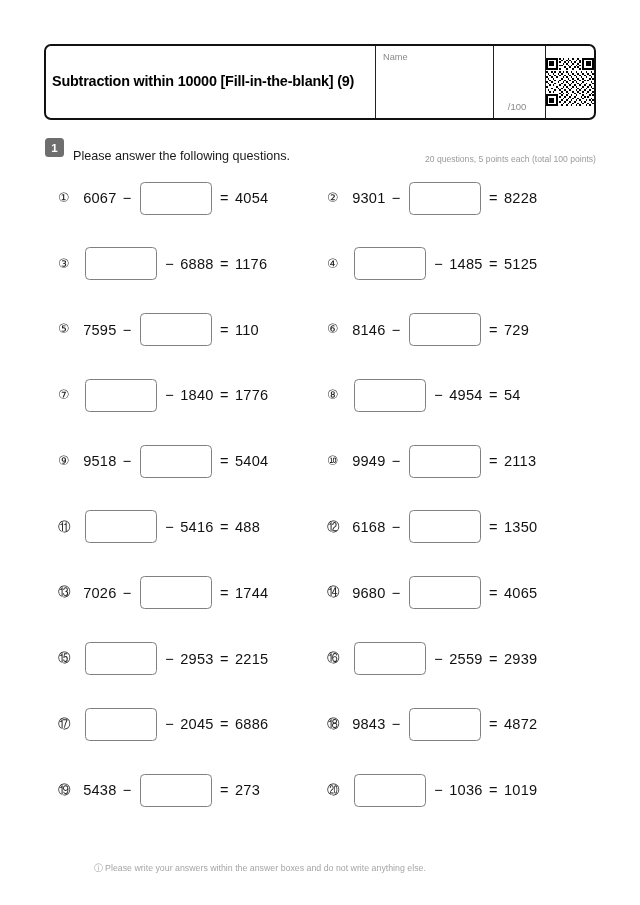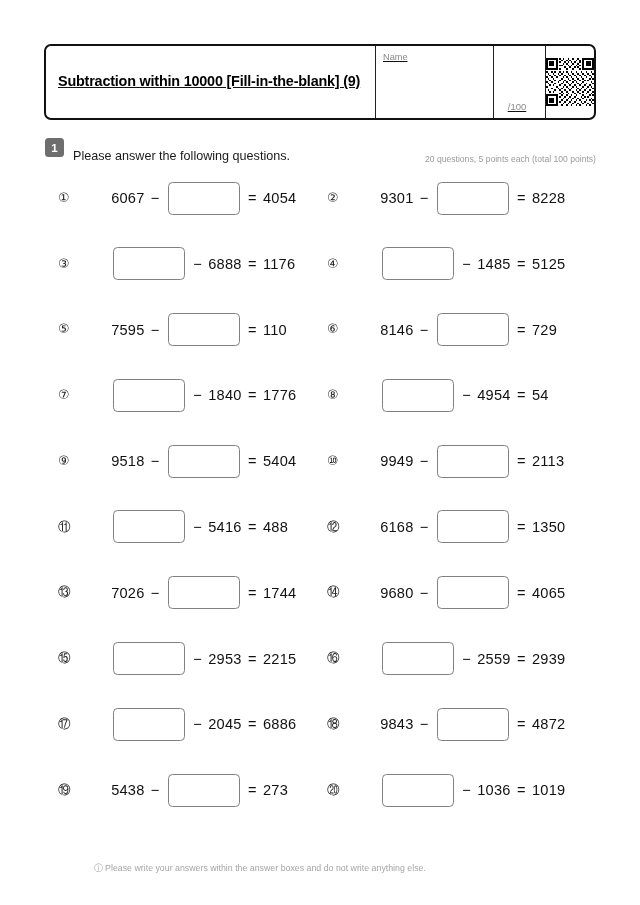--- a/index.html
+++ b/index.html
@@ -29,26 +29,26 @@
     left: 44px;
     top: 44px;
     width: 552px;
     height: 76px;
     border: 2.2px solid #111;
     border-radius: 7px;
     display: flex;
     background: #fff;
     overflow: hidden;
   }
-  .hdr-cell { position: relative; height: 100%; text-decoration: underline; }
+  .hdr-cell { position: relative; height: 100%; }
   .hdr-title {
     flex: 0 0 330px;
     display: flex;
     align-items: center;
-    padding-left: 12px;
+    padding-left: 6px;
     border-right: 1.1px solid #222;
   }
   .hdr-title-text {
     font-size: 14.4px;
     font-weight: bold;
     letter-spacing: -0.2px;
     line-height: 1.1;
     color: #000;
     white-space: nowrap;
   }
@@ -152,21 +152,20 @@
     flex: 0 0 22px;
     text-align: left;
     line-height: 1;
   }
   .qexpr {
     display: flex;
     align-items: center;
     font-size: 14.6px;
     color: #111;
     letter-spacing: 0.2px;
-    margin-left: 28px;
   }
   .tok { margin: 0 3.2px; }
   .tok.num { font-size: 14.6px; }
   .tok.op  { font-size: 14.6px; }
   .tok.eq  { font-size: 14.6px; }
   .answer-box {
     width: 72px;
     height: 33px;
     border: 1.25px solid #808080;
     border-radius: 4.5px;

